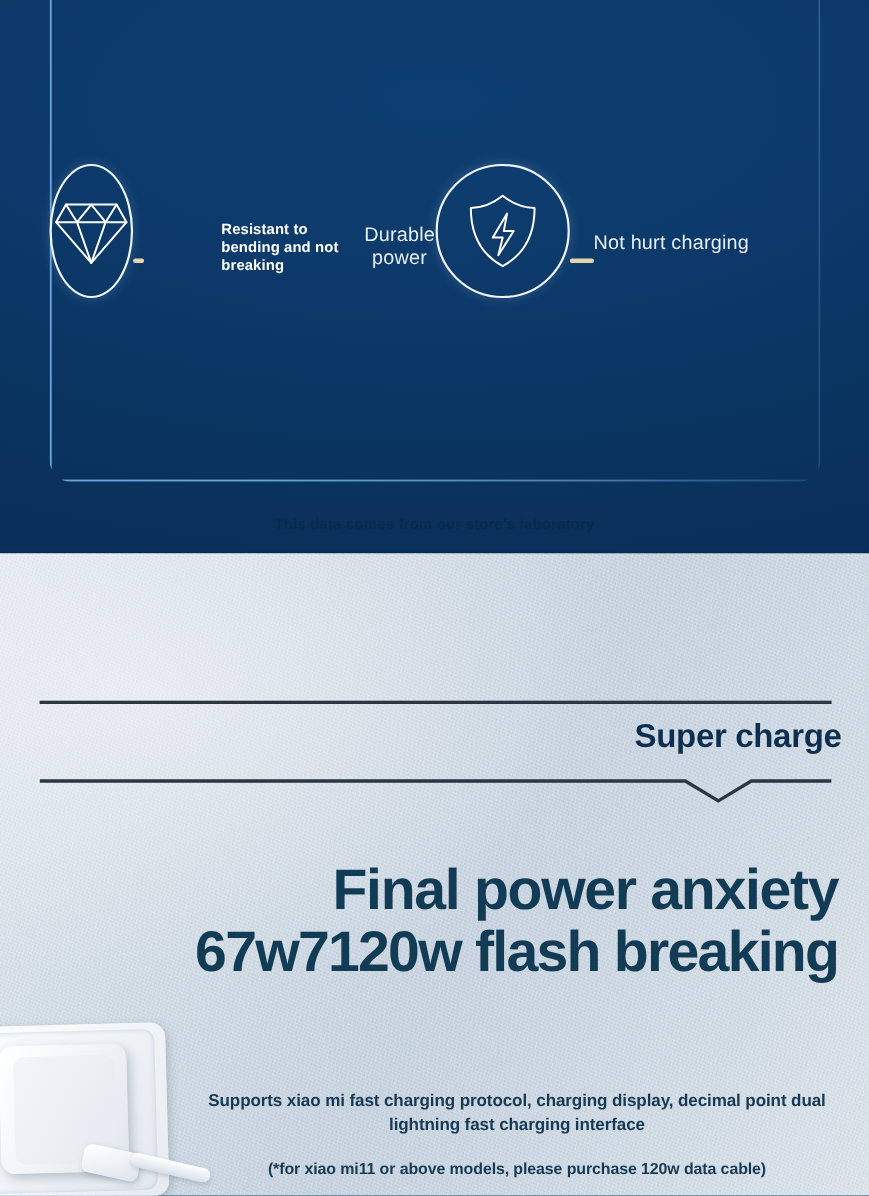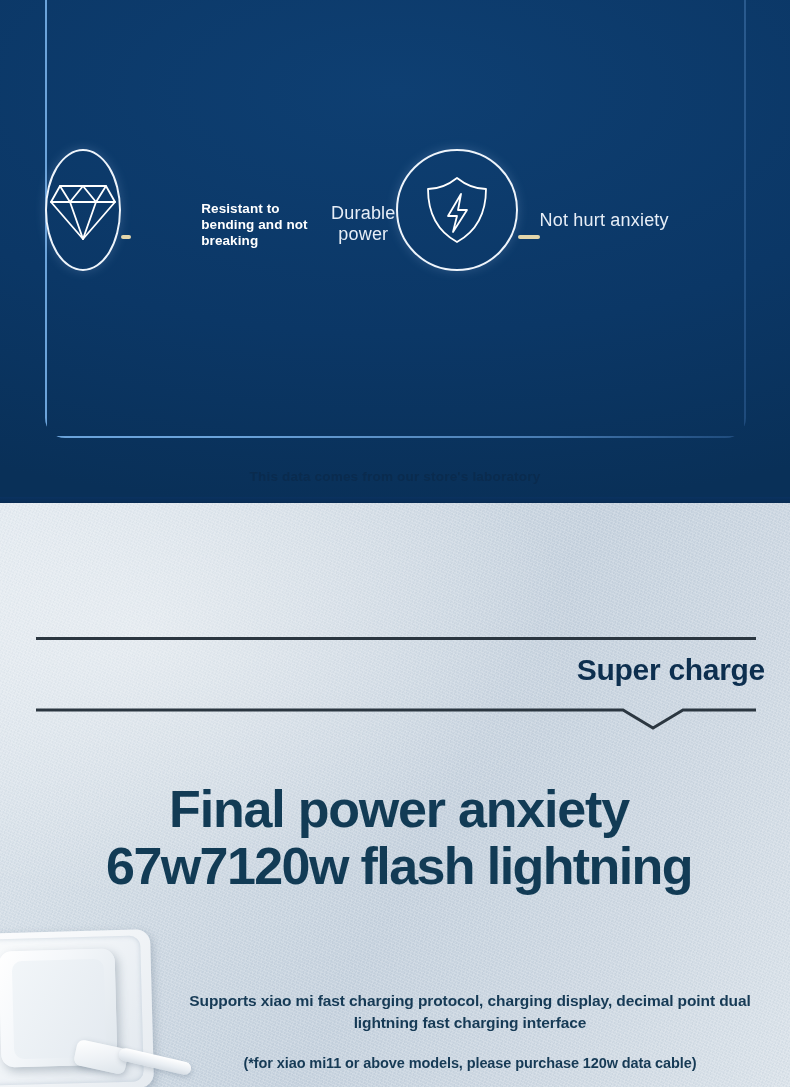--- a/index.html
+++ b/index.html
@@ -89,21 +89,21 @@
   .rule-bottom { position:absolute; left:36px; top:205px; width:720px; height:24px; }
   .rule-bottom svg { display:block; }
 
   .super-charge {
     position:absolute; left:0; top:150px; width:745px; text-align:right;
     font-size:30px; font-weight:bold; color:#0d2f4f;
     letter-spacing:-.3px; font-stretch:condensed;margin-left:20px;
   }
 
   .headline {
-    position:absolute; left:0; top:278px; width:762px; text-align:center;
+    position:absolute; left:0; top:278px; width:762px; text-align:right;
     color:#123b55; font-weight:bold; font-size:52px; line-height:57px;
     letter-spacing:-1.2px; font-stretch:condensed;padding-left:36px;
   }
   .headline .l2 { letter-spacing:-1.6px; }
 
   .body-copy {
     position:absolute; left:170px; top:487px; width:600px; text-align:center;
     color:#163a55; font-size:15.5px; font-weight:bold; line-height:22px; letter-spacing:-.1px;
   }
   .fine-print {
@@ -172,21 +172,21 @@
       </div>
 
       <div class="feature right">
         <div class="icon-circle">
           <svg width="66" height="72" viewBox="0 0 66 72" fill="none" stroke="#ffffff" stroke-width="1.8" stroke-linejoin="round" stroke-linecap="round">
             <path d="M33 4 C23 12 12 15 4 15 C4 40 13 57 33 68 C53 57 62 40 62 15 C54 15 43 12 33 4 Z"></path>
             <path d="M37 20 L24 42 L33 42 L29 58 L43 36 L34 36 Z"></path>
           </svg>
         </div>
         <div class="gold-dash"></div>
-        <div class="feature-sub">Not hurt anxiety</div>
+        <div class="feature-sub">Not hurt charging</div>
       </div>
 
     </div>
 
     <div class="lab-note">This data comes from our store's laboratory</div>
   </section>
 
   <section class="light-section">
     <div class="lc">
 
@@ -195,21 +195,21 @@
       <div class="super-charge">Super charge</div>
 
       <div class="rule-bottom">
         <svg width="720" height="24" viewBox="0 0 720 24" fill="none" stroke="#2b3640" stroke-width="3" stroke-linejoin="miter" stroke-linecap="butt">
           <path d="M0 2 L587 2 L617 20 L647 2 L720 2"></path>
         </svg>
       </div>
 
       <h1 class="headline">
         <span class="l1">Final power anxiety</span><br>
-        <span class="l2">67w7120w flash lightning</span>
+        <span class="l2">67w7120w flash breaking</span>
       </h1>
 
       <p class="body-copy">Supports xiao mi fast charging protocol, charging display, decimal point dual lightning fast charging interface</p>
 
       <p class="fine-print">(*for xiao mi11 or above models, please purchase 120w data cable)</p>
     </div>
   </section>
 
   <div class="charger">
     <div class="wall-plate">

